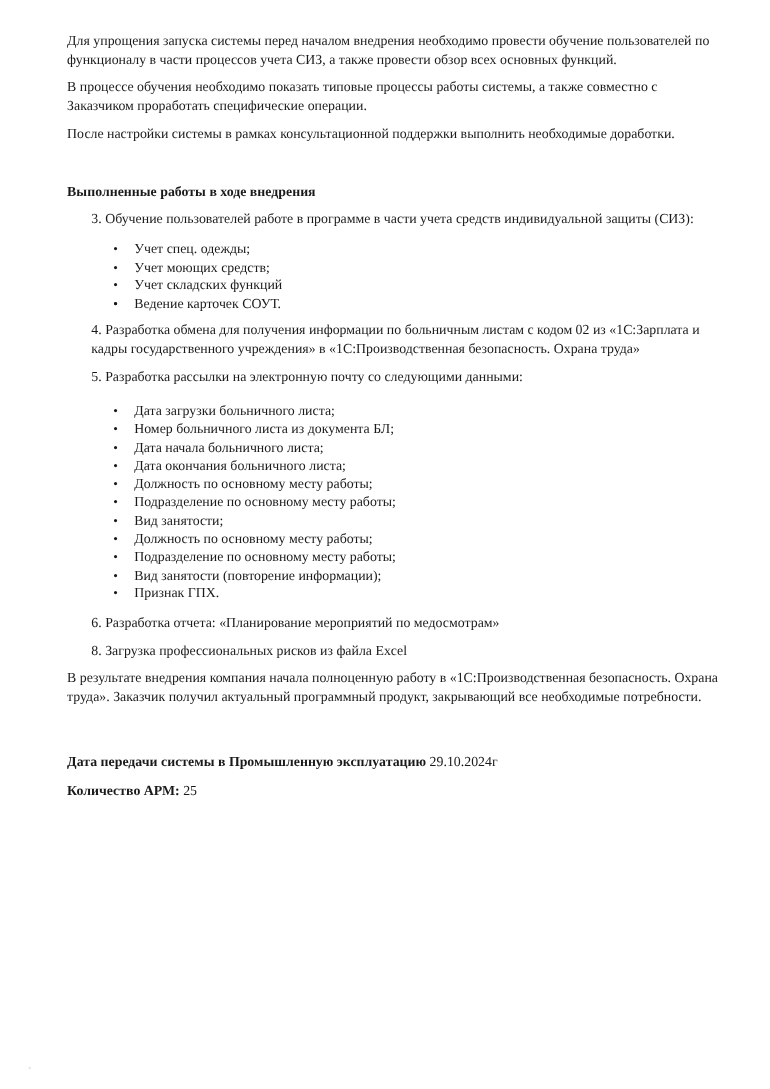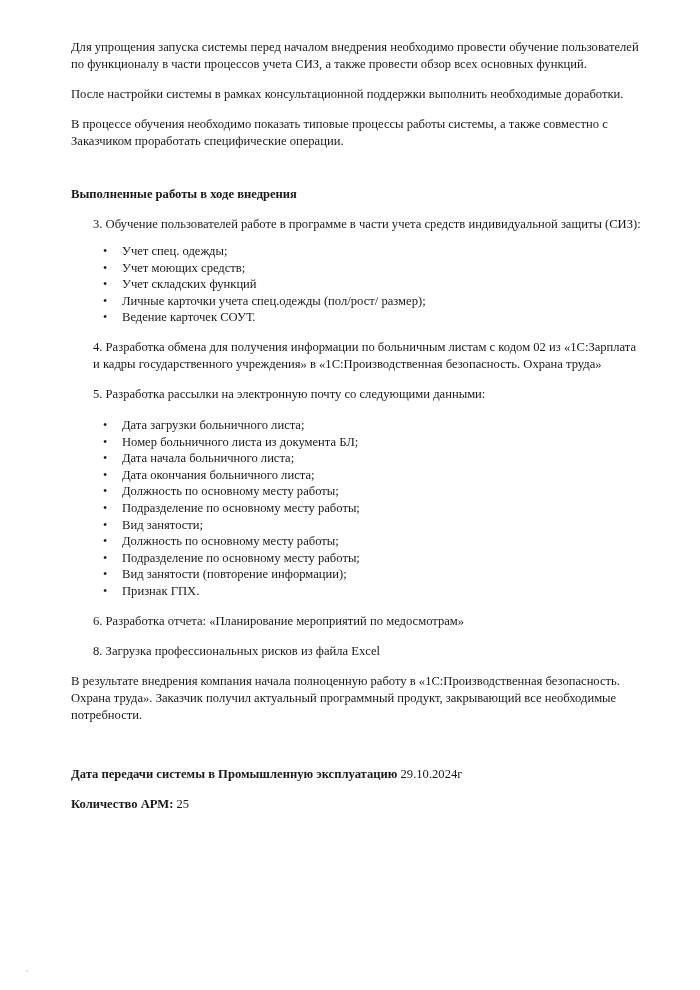--- a/index.html
+++ b/index.html
@@ -2,48 +2,48 @@
 <html><head>
   <meta charset="utf-8">
   <style>
     html, body { margin: 0; padding: 0; background: #ffffff; }
     body {
       width: 700px; height: 990px; position: relative; overflow: hidden;
       font-family: "Liberation Serif", serif; color: #1a1a1a;
       font-size: 12.6px; line-height: 17px;
     }
     .page { position: absolute; left: 58px; top: 26px; width: 600px; }
-    p { margin: 13px; }
+    p { margin: 3px; }
     .para { margin-bottom: 8px; }
     .h { font-weight: bold; }
     .sec1 { margin-top: 36px; margin-bottom: 8px; }
     .item { padding-left: 22px; margin-bottom: 8px; }
     ul.bullets { list-style: none; margin: 0 0 8px 0; padding: 0; }
     ul.bullets li { position: relative; padding-left: 64px; line-height: 16.6px; }
     ul.bullets li .bullet { position: absolute; left: 45px; top: 0; font-size: 12px; }
     .sec2 { margin-top: 40px; margin-bottom: 9px; }
     .sec3 { margin-top: 42px; margin-bottom: 10px; }
     .speck { position: absolute; left: 26px; top: 970px; width: 2px; height: 2px; background: #e6e6e6; }
   </style>
 </head>
 <body>
 
 <div class="page">
   <p class="para">Для упрощения запуска системы перед началом внедрения необходимо провести обучение пользователей по функционалу в части процессов учета СИЗ, а также провести обзор всех основных функций.</p>
+  <p class="para">В процессе обучения необходимо показать типовые процессы работы системы, а также совместно с Заказчиком проработать специфические операции.</p>
   <p class="para">После настройки системы в рамках консультационной поддержки выполнить необходимые доработки.</p>
-  <p class="para">В процессе обучения необходимо показать типовые процессы работы системы, а также совместно с Заказчиком проработать специфические операции.</p>
 
   <p class="h sec1">Выполненные работы в ходе внедрения</p>
 
   <p class="item" style="margin-bottom:10px">3. Обучение пользователей работе в программе в части учета средств индивидуальной защиты (СИЗ):</p>
   <ul class="bullets">
     <li><span class="bullet">•</span><span>Учет спец. одежды;</span></li>
     <li><span class="bullet">•</span><span>Учет моющих средств;</span></li>
     <li><span class="bullet">•</span><span>Учет складских функций</span></li>
-    <li><span class="bullet">•</span><span>Личные карточки учета спец.одежды (пол/рост/ размер);</span></li>
+    <li><span class="bullet">•</span></li>
     <li><span class="bullet">•</span><span>Ведение карточек СОУТ.</span></li>
   </ul>
   <p class="item">4. Разработка обмена для получения информации по больничным листам с кодом 02 из «1С:Зарплата и кадры государственного учреждения» в «1С:Производственная безопасность. Охрана труда»</p>
   <p class="item" style="margin-bottom:14px">5. Разработка рассылки на электронную почту со следующими данными:</p>
   <ul class="bullets" style="margin-bottom:10px">
     <li><span class="bullet">•</span><span>Дата загрузки больничного листа;</span></li>
     <li><span class="bullet">•</span><span>Номер больничного листа из документа БЛ;</span></li>
     <li><span class="bullet">•</span><span>Дата начала больничного листа;</span></li>
     <li><span class="bullet">•</span><span>Дата окончания больничного листа;</span></li>
     <li><span class="bullet">•</span><span>Должность по основному месту работы;</span></li>

